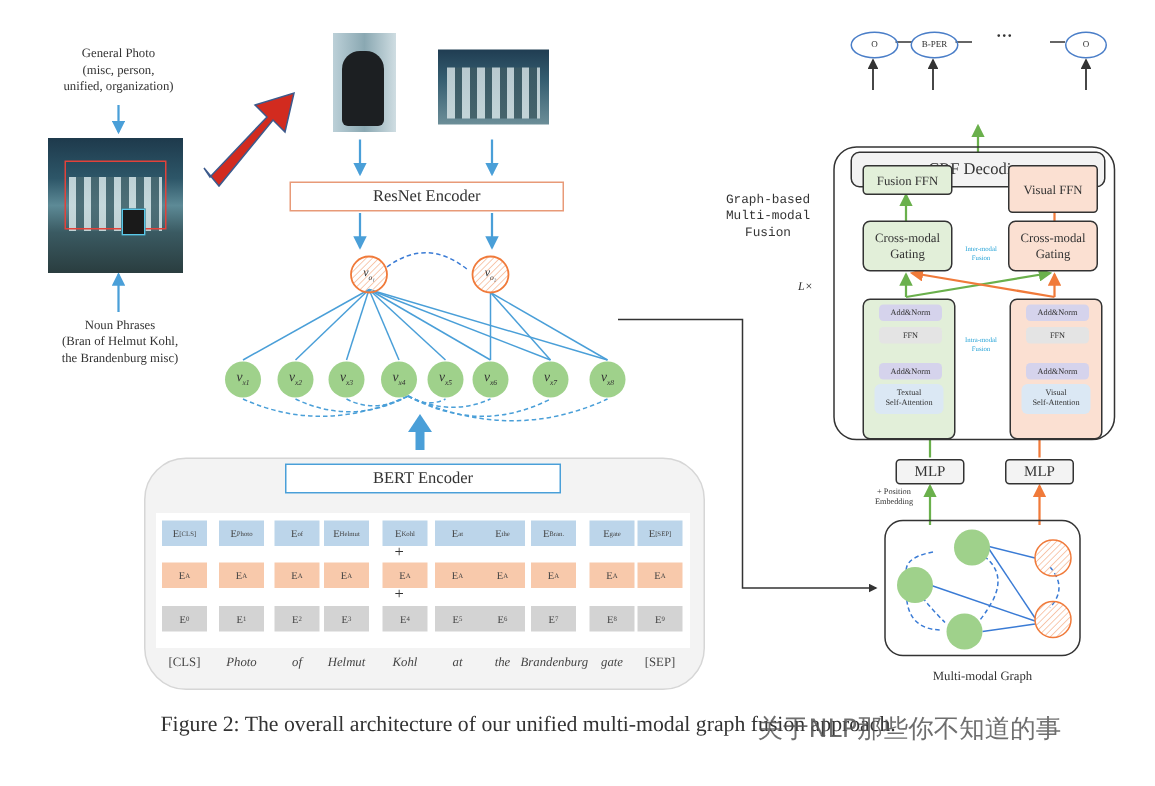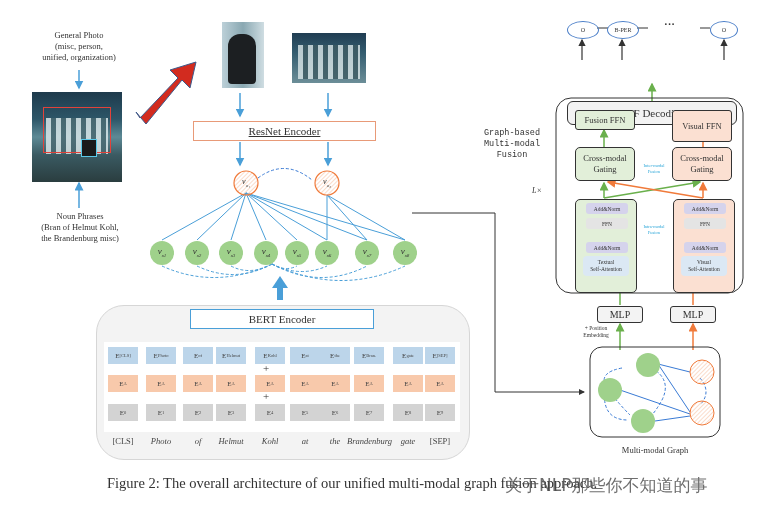--- a/index.html
+++ b/index.html
@@ -180,21 +180,21 @@
   <div>the Brandenburg misc)</div>
 </div>
 
 <div class="abs" style="left:222px; top:22px; width:42px; height:66px; background:linear-gradient(90deg,#bcd0d8,#8aa8b2 50%,#cfdde2); overflow:hidden;">
   <div class="abs" style="left:6px; top:12px; width:28px; height:50px; background:#1c1f22; border-radius:12px 12px 4px 4px;"></div>
 </div>
 <div class="abs" style="left:292px; top:33px; width:74px; height:50px; background:linear-gradient(180deg,#203d52 0%,#345d70 40%,#6c8e98 100%); overflow:hidden;">
   <div class="abs" style="left:6px; top:12px; width:62px; height:34px; background:repeating-linear-gradient(90deg,#dbe7e9 0 5px,#3e5b63 5px 10px); opacity:0.8;"></div>
 </div>
 
-<div class="box" style="left:193px; top:121px; width:183px; height:20px; border:1.5px solid #e89a78; font-size:11px;text-decoration:underline;">ResNet Encoder</div>
+<div class="box" style="left:193px; top:121px; width:183px; height:20px; border:1.5px solid #e89a78; font-size:11px;">ResNet Encoder</div>
 
 <div class="abs" style="left:234px; top:177px; width:24px; text-align:center; font-size:8px; font-style:italic;">v<sub style="font-size:5px">o₁</sub></div>
 <div class="abs" style="left:315px; top:177px; width:24px; text-align:center; font-size:8px; font-style:italic;">v<sub style="font-size:5px">o₂</sub></div>
 <div id="tlabels">
     <div class="abs" style="left: 150px; top: 246px; width: 24px; text-align: center; font-size: 9px; font-style: italic;">v<sub style="font-size:5px">x1</sub></div>
     <div class="abs" style="left: 185px; top: 246px; width: 24px; text-align: center; font-size: 9px; font-style: italic;">v<sub style="font-size:5px">x2</sub></div>
     <div class="abs" style="left: 219px; top: 246px; width: 24px; text-align: center; font-size: 9px; font-style: italic;">v<sub style="font-size:5px">x3</sub></div>
     <div class="abs" style="left: 254px; top: 246px; width: 24px; text-align: center; font-size: 9px; font-style: italic;">v<sub style="font-size:5px">x4</sub></div>
     <div class="abs" style="left: 285px; top: 246px; width: 24px; text-align: center; font-size: 9px; font-style: italic;">v<sub style="font-size:5px">x5</sub></div>
     <div class="abs" style="left: 315px; top: 246px; width: 24px; text-align: center; font-size: 9px; font-style: italic;">v<sub style="font-size:5px">x6</sub></div>

